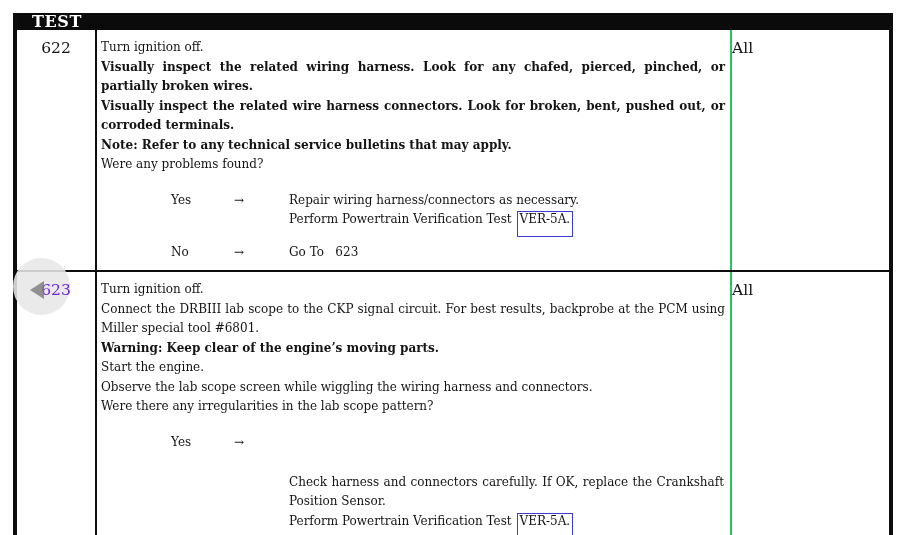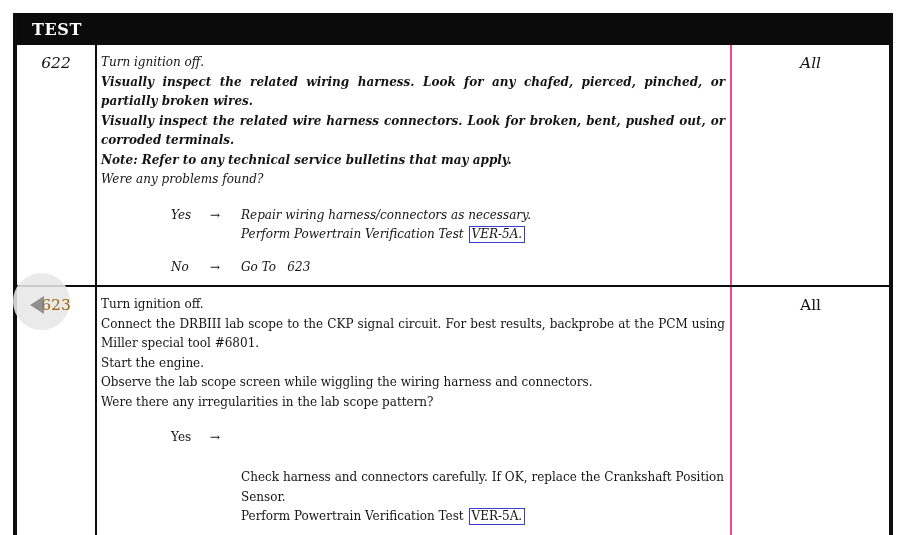--- a/index.html
+++ b/index.html
@@ -17,21 +17,21 @@
     box-sizing: border-box;
     border: 4px solid #0d0d0d;
     border-top: 0;
     border-bottom-width: 5px;
     background: #ffffff;
   }
   
   .thead {
     display: flex;
     align-items: center;
-    height: 32px;
+    height: 17px;
     background: #0b0b0b;
     color: #ffffff;
   }
   .th {
     text-align: center;
     font-weight: bold;
     font-size: 16px;
     letter-spacing: 0.6px;
   }
   .col-test   { width: 80px; flex-shrink: 0; box-sizing: border-box; }
@@ -41,79 +41,78 @@
   .trow { display: flex; align-items: stretch; background: #fff; }
   .trow + .trow { border-top: 2px solid #0d0d0d; }
   .td { box-sizing: border-box; }
   .td.col-test {
     border-right: 2px solid #0d0d0d;
     position: relative;
     padding-top: 8px;
     text-align: center;
   }
   .td.col-app {
-    border-left: 2px solid #ec4899;
+    border-left: 2px solid #22c55e;
     padding-top: 9px;
-    text-align: center;
     font-size: 15.5px;
   }
   .td.col-action {
     padding: 8px 5px 8px 4px;
     font-size: 12px;
     line-height: 19.5px;
   }
   .test-num {
     position: relative;
     z-index: 2;
     font-size: 15.5px;
     line-height: 19.5px;
   }
-  .trow.marked .test-num { color: #a16207; }
+  .trow.marked .test-num { color: #6d28d9; }
   .marker-circle {
     position: absolute;
     left: -4px; top: -14px;
     width: 57px; height: 57px;
     border-radius: 50%;
     background: rgba(231, 231, 231, 0.88);
     z-index: 1;
   }
   .marker-arrow {
     position: absolute;
     left: 13px; top: 9px;
     width: 0; height: 0;
     border-top: 9px solid transparent;
     border-bottom: 9px solid transparent;
     border-right: 14px solid rgba(125, 125, 125, 0.82);
     z-index: 3;
   }
   .action-line { text-align: justify; }
   .action-line.bold { font-weight: bold; }
   .branches { margin-top: 16px; padding-left: 70px; padding-right: 1px; }
-  .branch { display: flex; margin-bottom: 13px; }
+  .branch { display: flex; margin-bottom: 13px; gap: 24px; }
   .branch:last-child { margin-bottom: 0; }
   .branch-answer { width: 39px; flex-shrink: 0; }
   .branch-arrow  { width: 31px; flex-shrink: 0; }
   .branch-lines  { flex: 1; min-width: 0; }
   .branch-line   { white-space: pre-wrap; }
   .branch-line.justify { text-align: justify; white-space: normal; margin-top: 40px; }
   .link-box {
     border: 1.5px solid #3a3ed0;
-    padding: 0 2px 1px 2px;
+    padding: 0 2px 10px 2px;
     margin-left: 1px;
   }
 </style>
 </head>
 <body>
 
 <div class="doc-table">
   <div class="thead">
     <div class="th col-test">TEST</div>
   </div>
   <div id="tbody">
-  <div class="trow" style="min-height: 236px; font-style: italic;">
+  <div class="trow" style="min-height: 236px;">
     <div class="td col-test">
       
       
       <span class="test-num">622</span>
     </div>
     <div class="td col-action">
       <div class="action-lines">
             <div class="action-line">Turn ignition off.</div>
             <div class="action-line bold">Visually inspect the related wiring harness. Look for any chafed, pierced, pinched, or partially broken wires.</div>
             <div class="action-line bold">Visually inspect the related wire harness connectors. Look for broken, bent, pushed out, or corroded terminals.</div>
@@ -146,20 +145,21 @@
   <div class="trow marked" style="min-height: 247px;">
     <div class="td col-test">
       <span class="marker-circle"></span>
       <span class="marker-arrow"></span>
       <span class="test-num">623</span>
     </div>
     <div class="td col-action">
       <div class="action-lines">
             <div class="action-line">Turn ignition off.</div>
             <div class="action-line">Connect the DRBIII lab scope to the CKP signal circuit. For best results, backprobe at the PCM using Miller special tool #6801.</div>
+            <div class="action-line bold">Warning: Keep clear of the engine’s moving parts.</div>
             <div class="action-line">Start the engine.</div>
             <div class="action-line">Observe the lab scope screen while wiggling the wiring harness and connectors.</div>
             <div class="action-line">Were there any irregularities in the lab scope pattern?</div>
           </div>
       <div class="branches">
             <div class="branch">
               <span class="branch-answer">Yes</span>
               <span class="branch-arrow">→</span>
               <div class="branch-lines">
                 <div class="branch-line justify"><span>Check harness and connectors carefully. If OK, replace the Crankshaft Position Sensor.</span></div>

